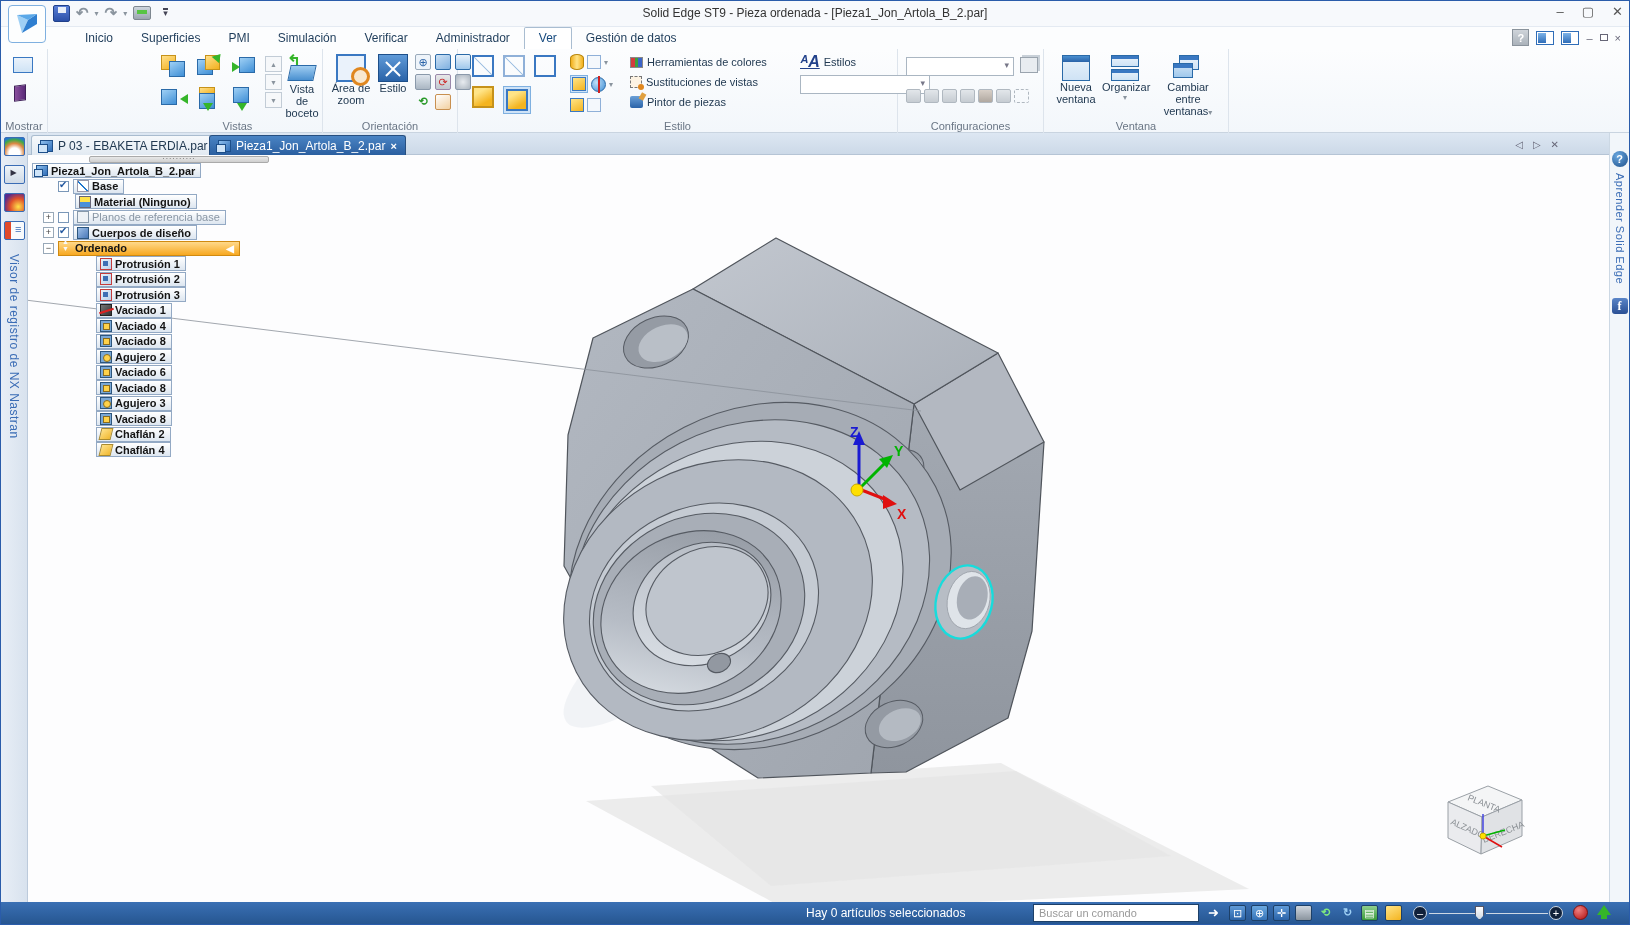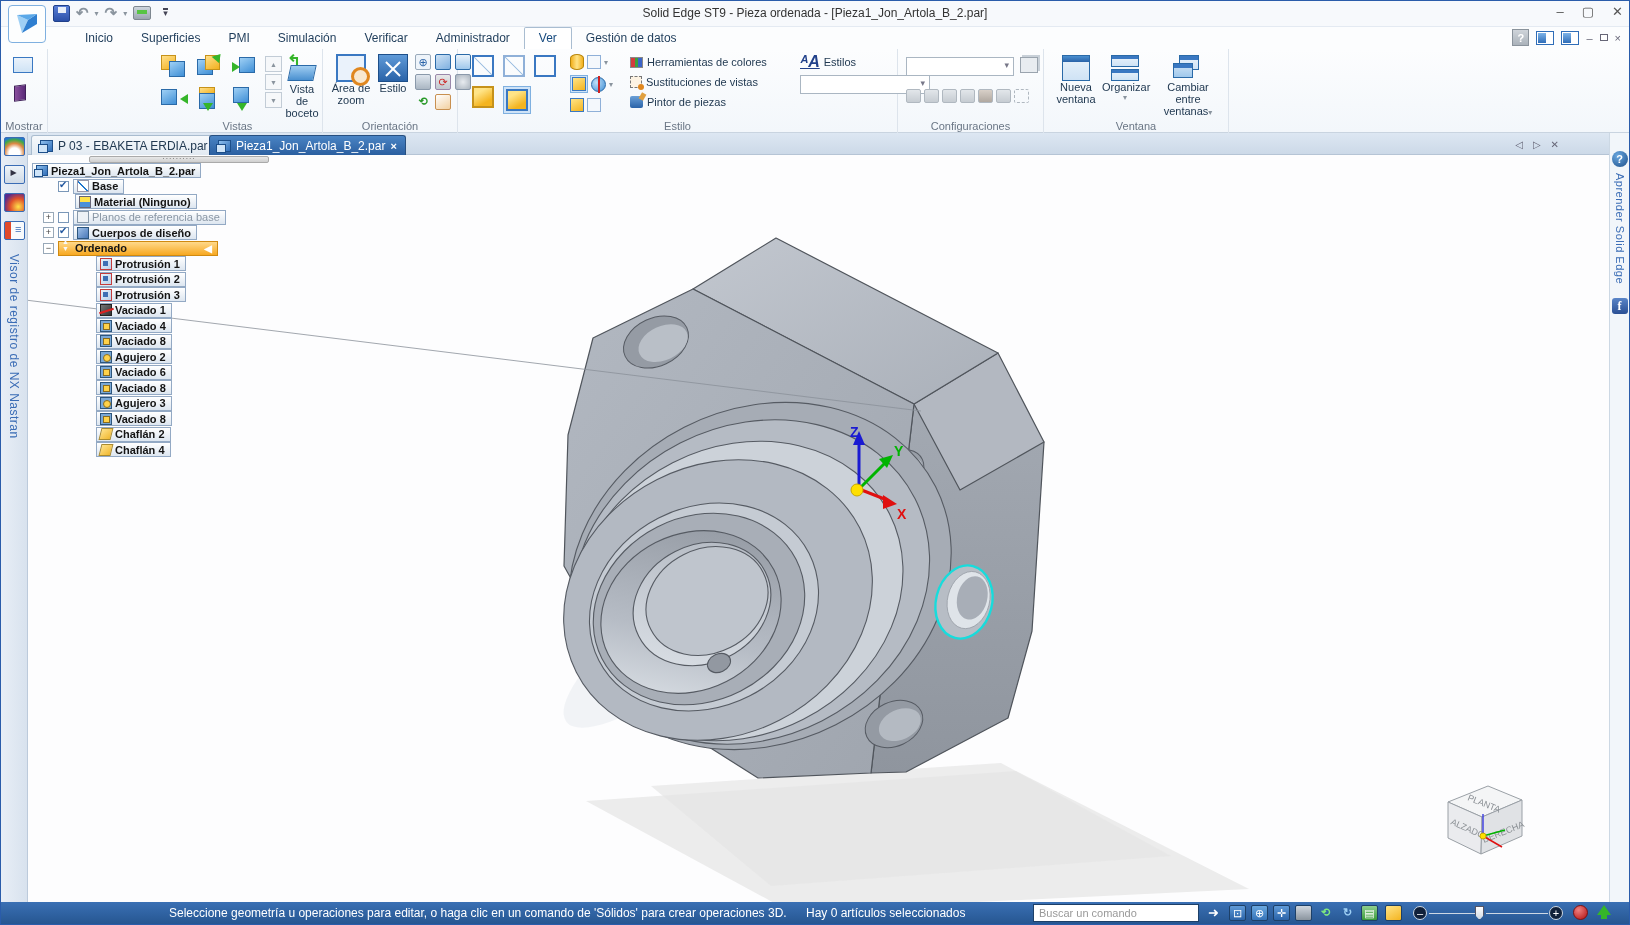--- a/index.html
+++ b/index.html
@@ -103,21 +103,21 @@
 .fb-ic{width:16px;height:16px;background:linear-gradient(#5a85c8,#2a4f94);border-radius:3px;color:#fff;font-weight:bold;font-size:12px;text-align:center;line-height:16px;font-family:"Liberation Serif",serif;margin:14px auto 0}
 
 .canvas{position:absolute;left:27px;top:154px;right:20px;bottom:22px;background:#fdfdfe;overflow:hidden}
 .canvas svg{position:absolute;left:0;top:0}
 
 .pf{position:absolute;left:4px;top:1px;z-index:10;font-size:11px}
 .pf-handle{margin-left:57px;width:180px;height:7px;background:linear-gradient(#e8e8e8,#cfcfcf);border:1px solid #aaa;border-radius:2px;font-size:7px;line-height:4px;color:#666;text-align:center;letter-spacing:1px}
 .trow{height:15.5px;display:flex;align-items:center;white-space:nowrap}
 .tbox{border:1px solid #93a9c4;background:linear-gradient(#ffffff,#dde6f0);padding:0 5px 0 3px;height:15px;display:inline-flex;align-items:center;font-weight:bold;color:#141414;gap:3px}
 .tbox.gray span{color:#8a97a5;font-weight:normal}
-.tbox.ordenado{background:linear-gradient(#ffd98a,#f7a821);border-color:#d08a10;width:160px;position:relative}
+.tbox.ordenado{background:linear-gradient(#ffd98a,#f7a821);border-color:#d08a10;width:182px;position:relative}
 .tbox.ordenado::after{content:"◀";position:absolute;right:5px;top:1px;color:#fff;font-size:10px}
 .exp{width:11px;height:11px;border:1px solid #98a8b8;background:#fff;font-size:9px;line-height:8px;text-align:center;color:#444;margin-right:4px;flex:none}
 .cb{width:11px;height:11px;background:#fff;border:1px solid #7a97b8;position:relative;margin-right:4px;flex:none}
 .cb.checked::after{content:"✔";position:absolute;left:0px;top:-3px;font-size:10px;color:#2458a0}
 .mini-ic{width:12px;height:12px;display:inline-block;position:relative;flex:none}
 .doc-ic{width:12px;height:11px;background:linear-gradient(135deg,#8fc0ee,#2f6db8);border:1px solid #1d4f8a;position:relative}
 .doc-ic::after{content:"";position:absolute;left:-3px;bottom:-2px;width:7px;height:6px;background:#cfe4f8;border:1px solid #1d4f8a}
 .ic-sketch{background:#fff;border:1px solid #99a;background-image:linear-gradient(45deg,transparent 45%,#27c 45% 55%,transparent 55%)}
 .ic-mat{background:linear-gradient(#ffe24a 50%,#4a90d9 50%);border:1px solid #667}
 .ic-plane{background:#eef2f6;border:1px solid #8899aa}
@@ -630,21 +630,20 @@
             <span class="tbox">
               <span class="mini-ic ic-cha"></span>
               <span>Chaflán 4</span>
             </span>
           </div>
         </div>
     </div>
   </div>
 
   <div class="statusbar">
-    <span class="sb-msg">Seleccione geometría u operaciones para editar, o haga clic en un comando de 'Sólidos' para crear operaciones 3D.</span>
     <span class="sb-sel">Hay 0 artículos seleccionados</span>
     <input class="sb-search" placeholder="Buscar un comando" style="">
     <span class="sbi" style="left:1204px;font-size:13px">➜</span>
     <span class="sbi" style="left:1228px;background:linear-gradient(#5f9ad8,#2a63a8);border:1px solid #1d4068">⊡</span>
     <span class="sbi" style="left:1250px;background:linear-gradient(#6aa8e0,#3573b8);border:1px solid #1d4068">⊕</span>
     <span class="sbi" style="left:1272px;background:linear-gradient(#5f9ad8,#2a63a8);border:1px solid #1d4068">✛</span>
     <span class="sbi" style="left:1294px;background:linear-gradient(#cfd6de,#8a949e);border:1px solid #1d4068"></span>
     <span class="sbi" style="left:1316px;color:#7fe87f;font-weight:bold">⟲</span>
     <span class="sbi" style="left:1338px;color:#9fd0f5;font-weight:bold">↻</span>
     <span class="sbi" style="left:1360px;background:linear-gradient(#8fd08f,#3a9a3a);border:1px solid #1d4068">▤</span>

